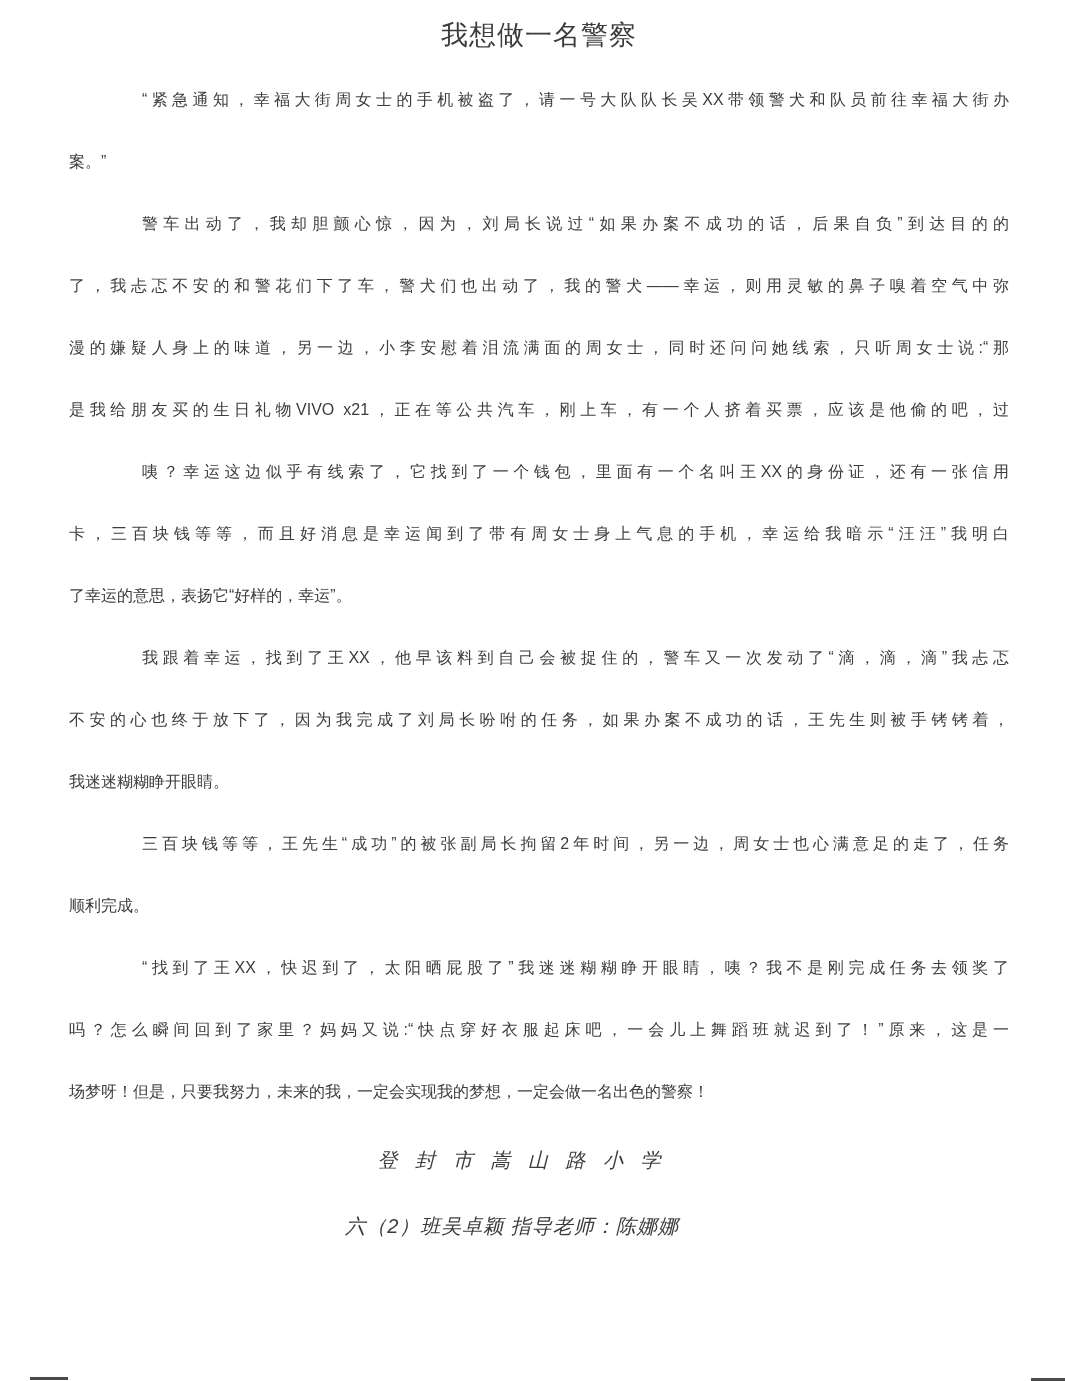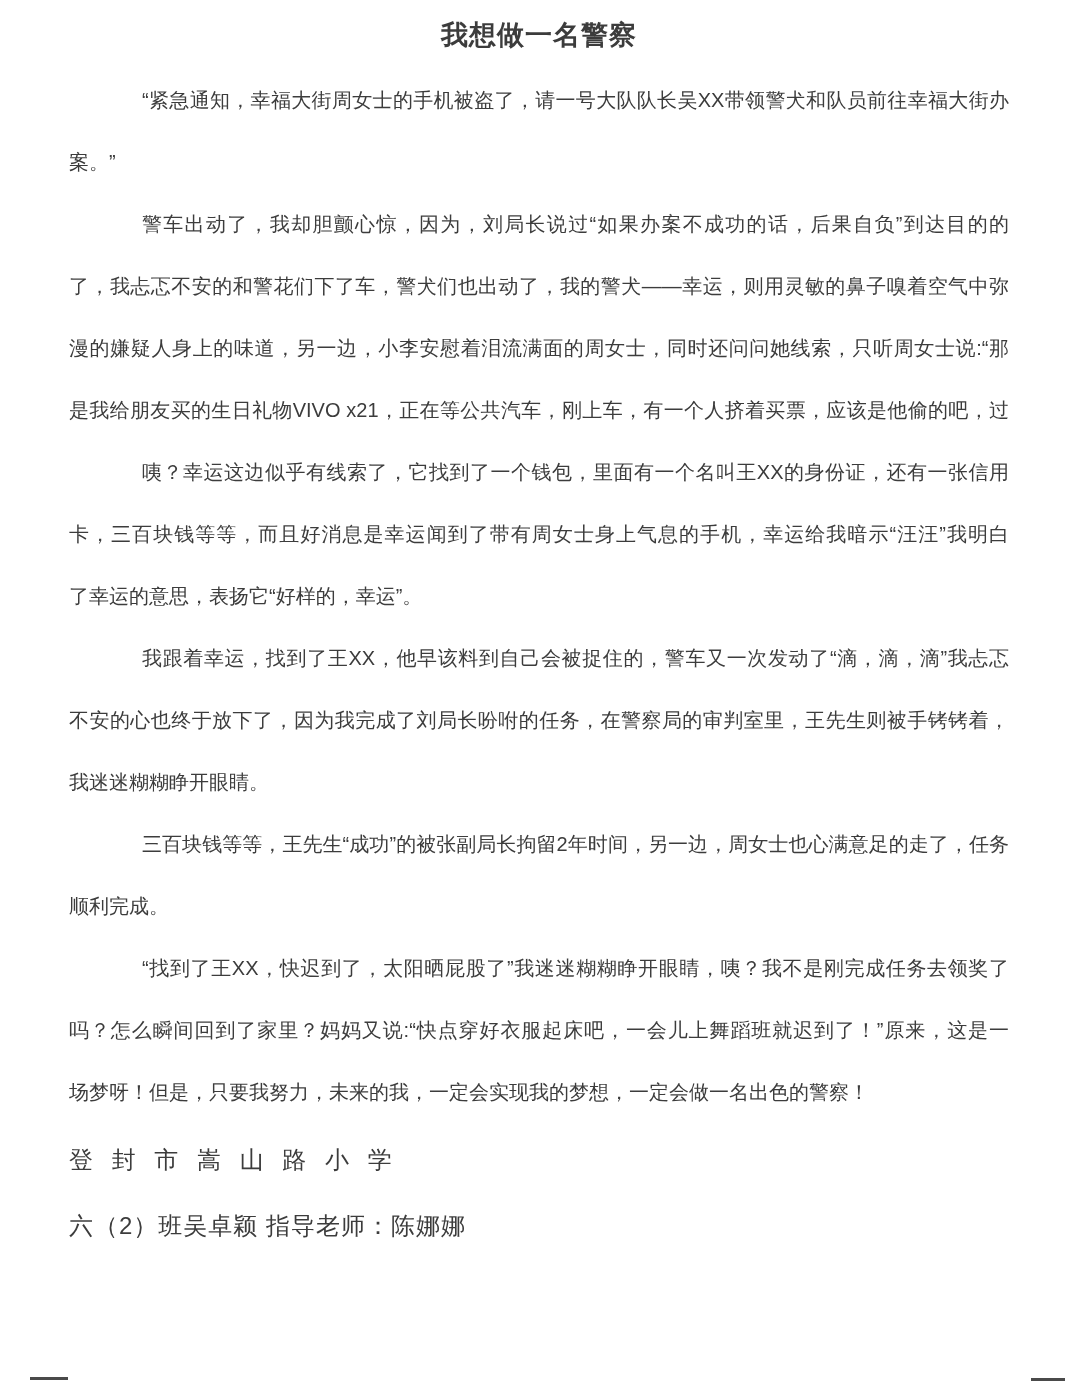--- a/index.html
+++ b/index.html
@@ -12,41 +12,42 @@
     overflow: hidden;
   }
   .page {
     position: absolute; inset: 0;
     padding-left: 69px; padding-right: 56px;
     box-sizing: border-box;
   }
   .title {
     margin: 0; padding-top: 20px;
     height: 30px; line-height: 30px;
-    font-size: 27px; font-weight: bold;
+    font-size: 27px; font-weight: normal;
     text-align: center;
     letter-spacing: 1px;
   }
   .body-text { margin-top: 19px; }
   .line {
     height: 62px; line-height: 62px;
-    font-size: 20px;
+    font-size: 16px;
     text-align: justify;
     text-align-last: justify;
     text-justify: inter-character;
     overflow: hidden;
     white-space: nowrap;
   }
   .line.first { text-indent: 73px; }
   .line.last { text-align-last: left; }
   .sig {
     height: 62px; line-height: 62px;
-    font-size: 24px;
-    text-align: left;
+    font-size: 20px;
+    text-align: center;
     white-space: nowrap;
+    font-style: italic;
   }
   .sig-school { margin-top: 6px; margin-right: 34px; letter-spacing: 6px; }
   .sig-author { margin-top: 4px; margin-right: 54px; letter-spacing: 1px; }
   .corner-mark {
     position: absolute; height: 3px;
     background: #4a4a4a;
   }
   .corner-mark.left  { left: 30px;  bottom: 1px; width: 38px; }
   .corner-mark.right { left: 1031px; bottom: 0;  width: 34px; }
 </style>
@@ -60,21 +61,21 @@
       <div class="line first">“紧急通知，幸福大街周女士的手机被盗了，请一号大队队长吴XX带领警犬和队员前往幸福大街办</div>
       <div class="line last">案。”</div>
       <div class="line first">警车出动了，我却胆颤心惊，因为，刘局长说过“如果办案不成功的话，后果自负”到达目的的</div>
       <div class="line">了，我忐忑不安的和警花们下了车，警犬们也出动了，我的警犬——幸运，则用灵敏的鼻子嗅着空气中弥</div>
       <div class="line">漫的嫌疑人身上的味道，另一边，小李安慰着泪流满面的周女士，同时还问问她线索，只听周女士说:“那</div>
       <div class="line">是我给朋友买的生日礼物VIVO x21，正在等公共汽车，刚上车，有一个人挤着买票，应该是他偷的吧，过</div>
       <div class="line first">咦？幸运这边似乎有线索了，它找到了一个钱包，里面有一个名叫王XX的身份证，还有一张信用</div>
       <div class="line">卡，三百块钱等等，而且好消息是幸运闻到了带有周女士身上气息的手机，幸运给我暗示“汪汪”我明白</div>
       <div class="line last">了幸运的意思，表扬它“好样的，幸运”。</div>
       <div class="line first">我跟着幸运，找到了王XX，他早该料到自己会被捉住的，警车又一次发动了“滴，滴，滴”我忐忑</div>
-      <div class="line">不安的心也终于放下了，因为我完成了刘局长吩咐的任务，在警察局的审判室里，王先生则被手铐铐着，</div>
+      <div class="line">不安的心也终于放下了，因为我完成了刘局长吩咐的任务，如果办案不成功的话，王先生则被手铐铐着，</div>
       <div class="line last">我迷迷糊糊睁开眼睛。</div>
       <div class="line first">三百块钱等等，王先生“成功”的被张副局长拘留2年时间，另一边，周女士也心满意足的走了，任务</div>
       <div class="line last">顺利完成。</div>
       <div class="line first">“找到了王XX，快迟到了，太阳晒屁股了”我迷迷糊糊睁开眼睛，咦？我不是刚完成任务去领奖了</div>
       <div class="line">吗？怎么瞬间回到了家里？妈妈又说:“快点穿好衣服起床吧，一会儿上舞蹈班就迟到了！”原来，这是一</div>
       <div class="line last">场梦呀！但是，只要我努力，未来的我，一定会实现我的梦想，一定会做一名出色的警察！</div>
     </div>
 
   <div class="sig sig-school">登 封 市 嵩 山 路 小 学</div>
   <div class="sig sig-author">六（2）班吴卓颖 指导老师：陈娜娜</div>

